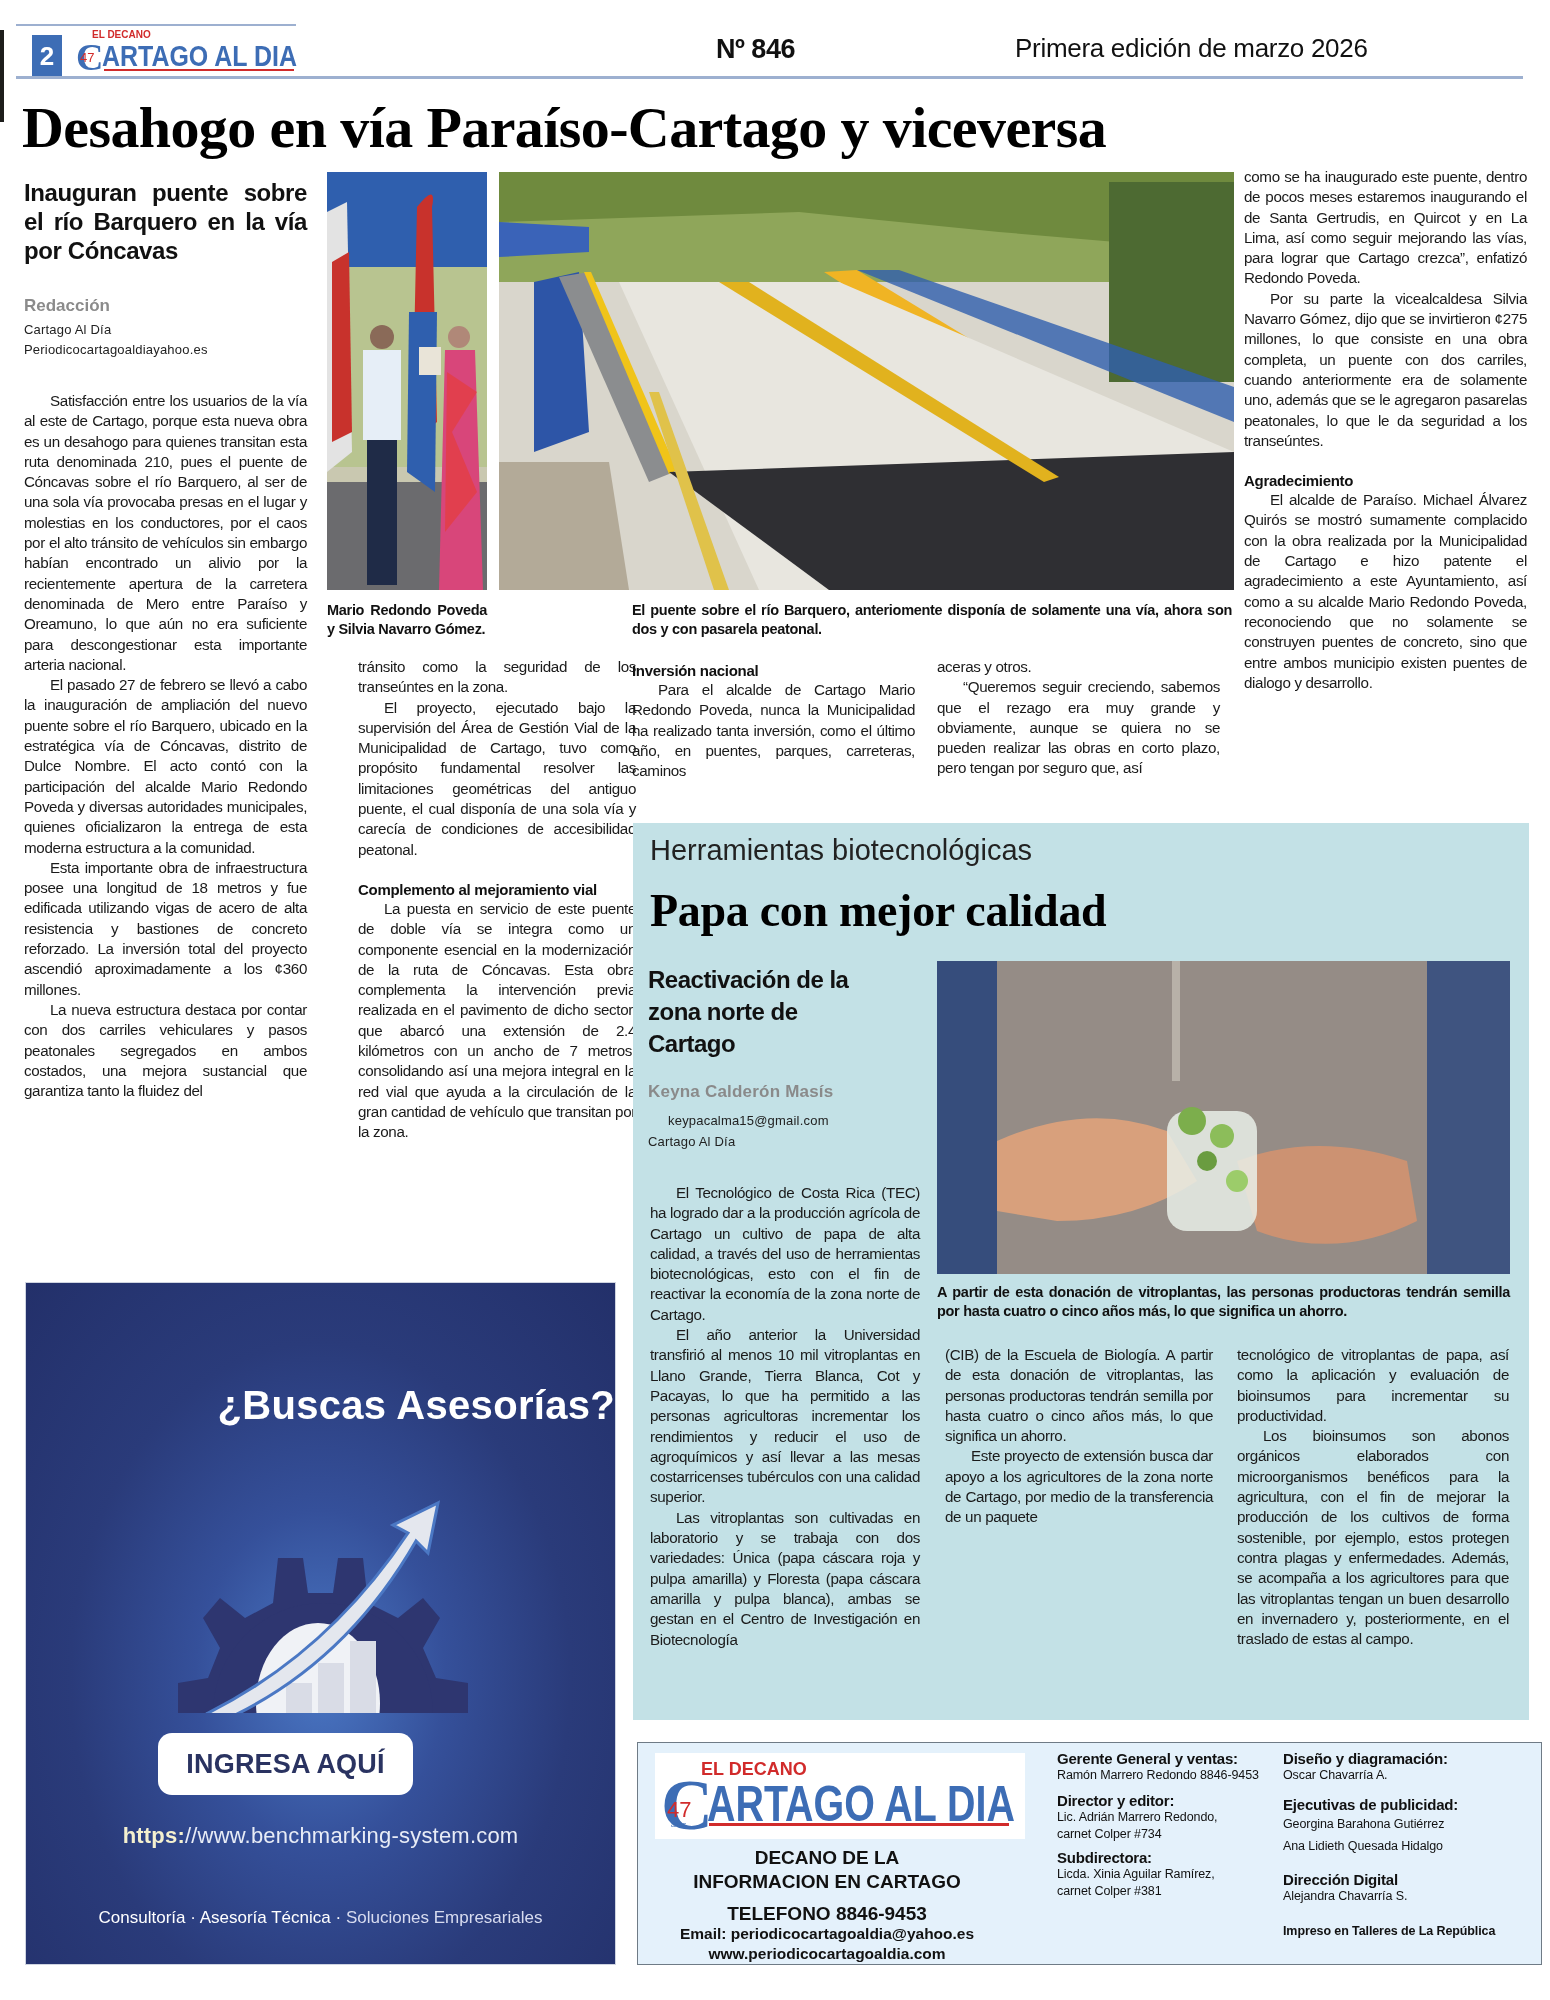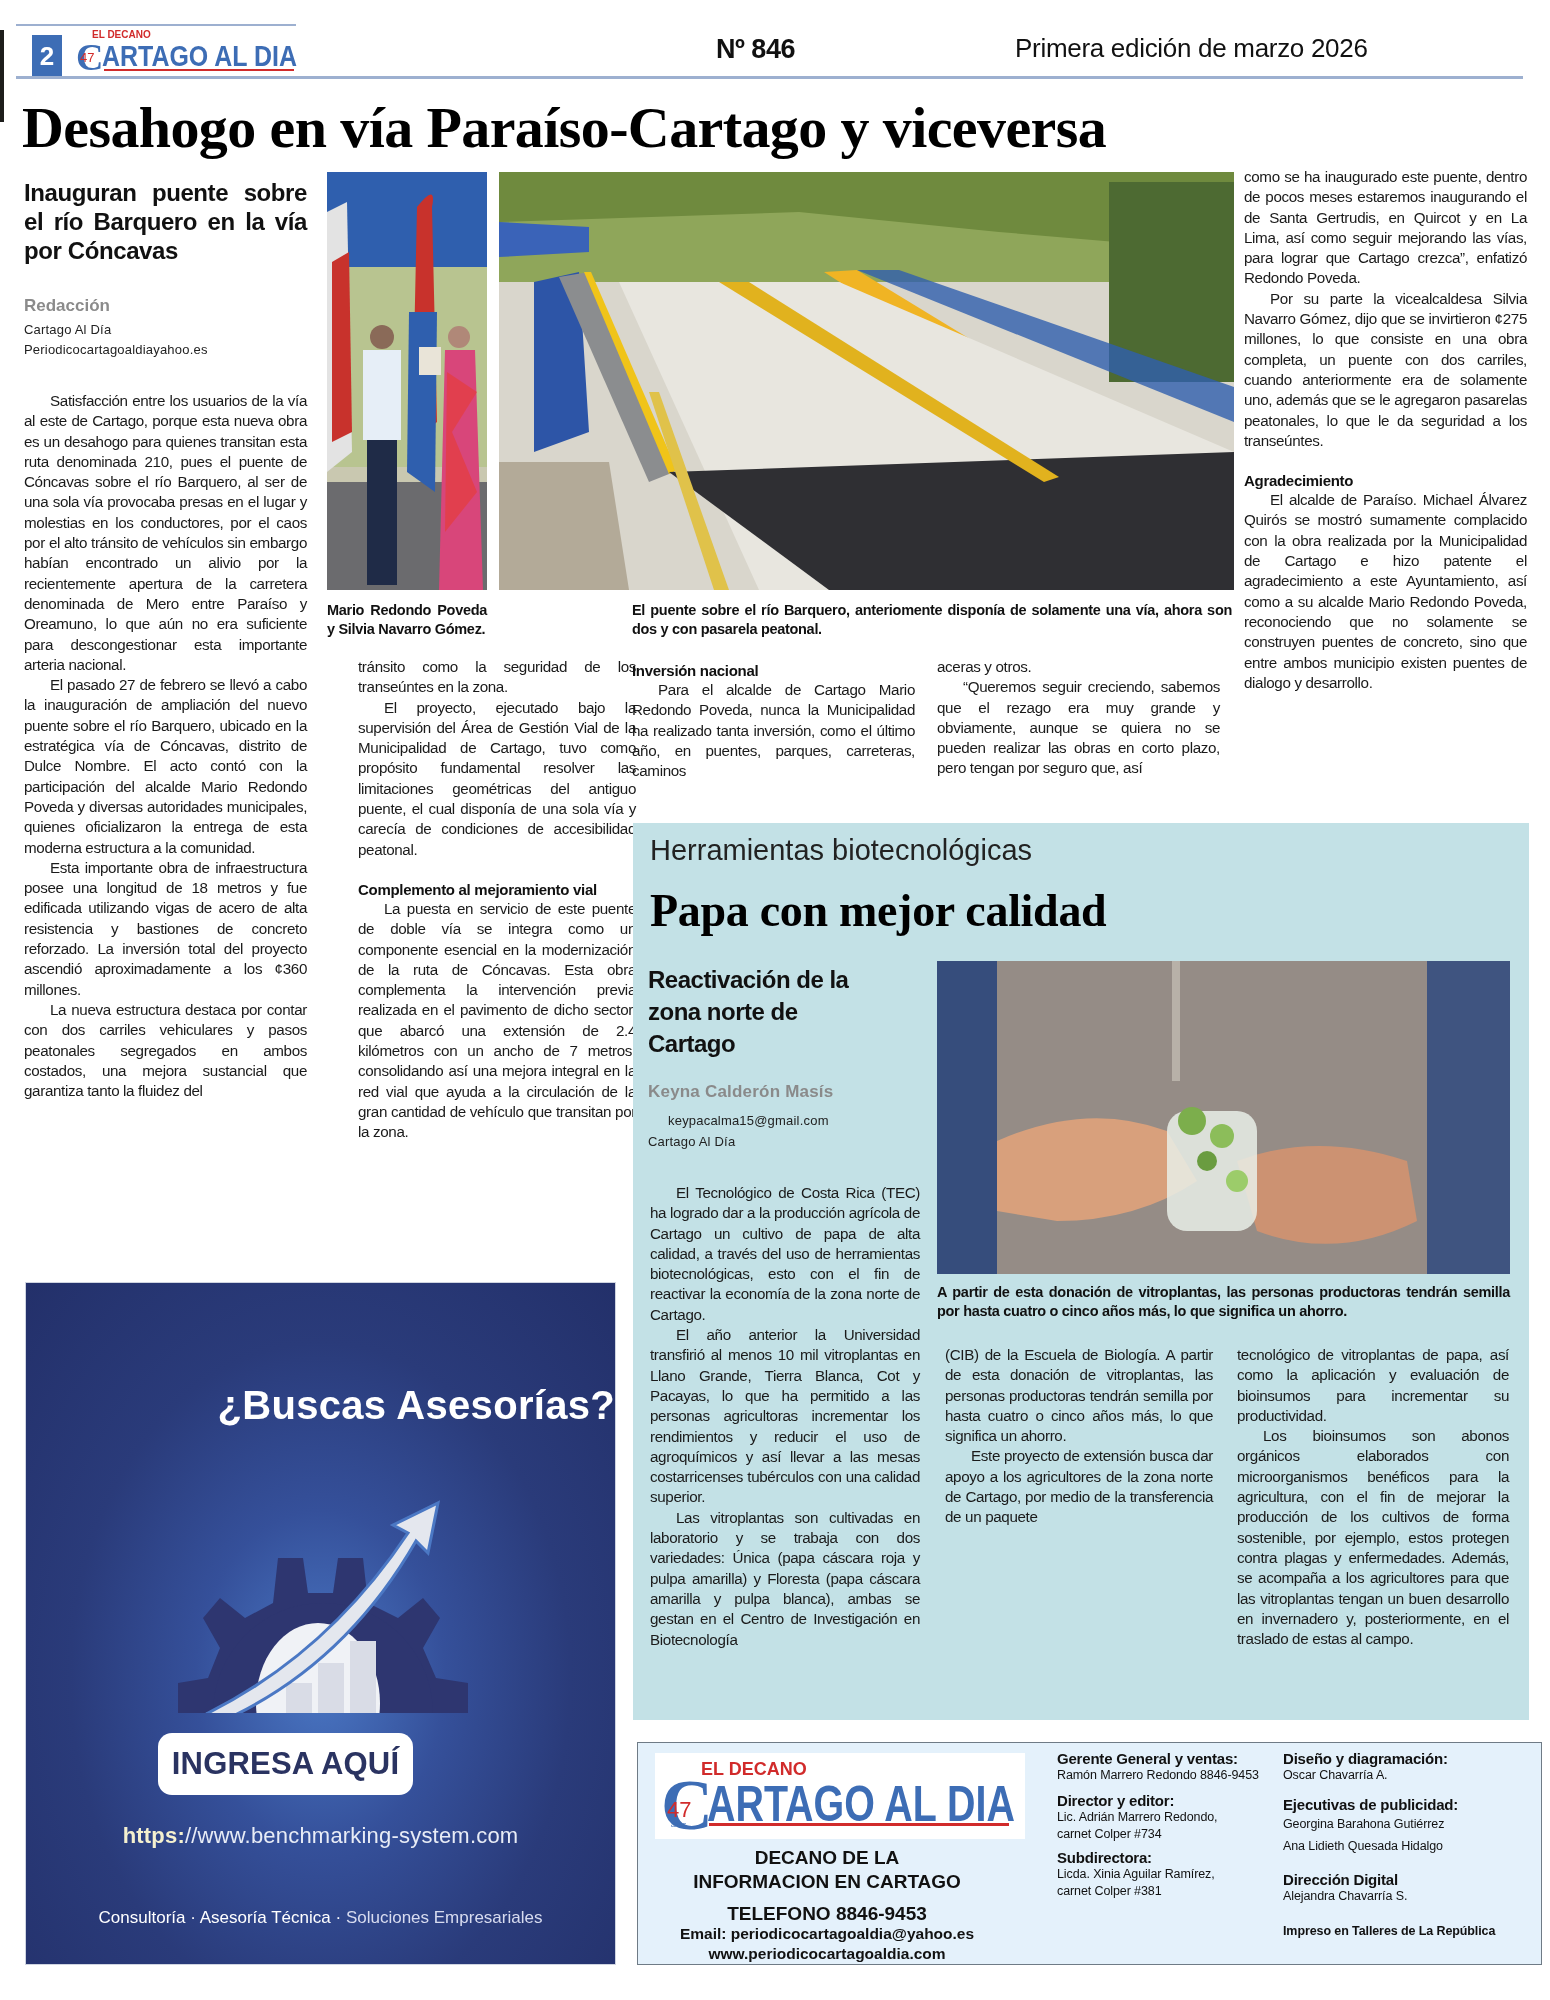--- a/index.html
+++ b/index.html
@@ -44,21 +44,21 @@
   .bio-headline { left: 650px; top: 884px; font-family: "Liberation Serif", serif; font-weight: bold; font-size: 46px; color: #000; letter-spacing: -0.3px; }
   .bio-sub { left: 648px; top: 964px; width: 240px; font-weight: 900; font-size: 24px; line-height: 32px; color: #111; letter-spacing: -0.5px; }
   .bio-author { left: 648px; top: 1082px; font-weight: bold; font-size: 17px; color: #8a8a8a; letter-spacing: 0.2px; text-align: center; }
   .photo3 { left: 937px; top: 961px; width: 573px; height: 313px; overflow: hidden; }
 
   
   .ad { left: 25px; top: 1282px; width: 591px; height: 683px; overflow: hidden;
         background: radial-gradient(ellipse at 50% 58%, #4a77c4 0%, #35509a 30%, #2a3b7a 60%, #23306a 100%); border: 1px solid #cfd4e0; }
   .ad-title { position: absolute; left: 0; right: 0; top: 100px; text-align: right; color: #fff; font-weight: bold; font-size: 40px; letter-spacing: 0.3px; }
   .ad-btn { position: absolute; left: 152px; top: 130px; }
-  .ad-cta { position: absolute; left: 132px; top: 450px; width: 255px; height: 62px; background: #fff; border-radius: 14px; color: #2a3361; font-weight: bold; font-size: 31px; text-align: center; line-height: 62px; letter-spacing: 0.2px; }
+  .ad-cta { position: absolute; left: 132px; top: 450px; width: 255px; height: 62px; background: #fff; border-radius: 14px; color: #2a3361; font-weight: bold; font-size: 27px; text-align: center; line-height: 62px; letter-spacing: 0.2px; }
   .ad-url { position: absolute; left: 0; right: 0; top: 540px; text-align: center; color: #e8ecf6; font-size: 22px; letter-spacing: 0.2px; }
   .ad-url b { color: #f4f0cf; }
   .ad-services { position: absolute; left: 0; right: 0; top: 625px; text-align: center; color: #fff; font-size: 17px; }
   .ad-services .light { color: #d8dcf0; }
 
   
   .mast-box { left: 637px; top: 1742px; width: 905px; height: 223px; background: #e4f1fb; border: 1.5px solid #6f7b86; }
   .mast-logo { left: 655px; top: 1753px; width: 370px; height: 86px; background: #fff; }
   .mast-line1 { left: 637px; width: 380px; text-align: center; font-weight: 900; font-size: 19px; color: #111; font-stretch: condensed; letter-spacing: 0px; }
   .mast-email { left: 637px; width: 380px; text-align: center; font-weight: 900; font-size: 15.5px; color: #111; }

